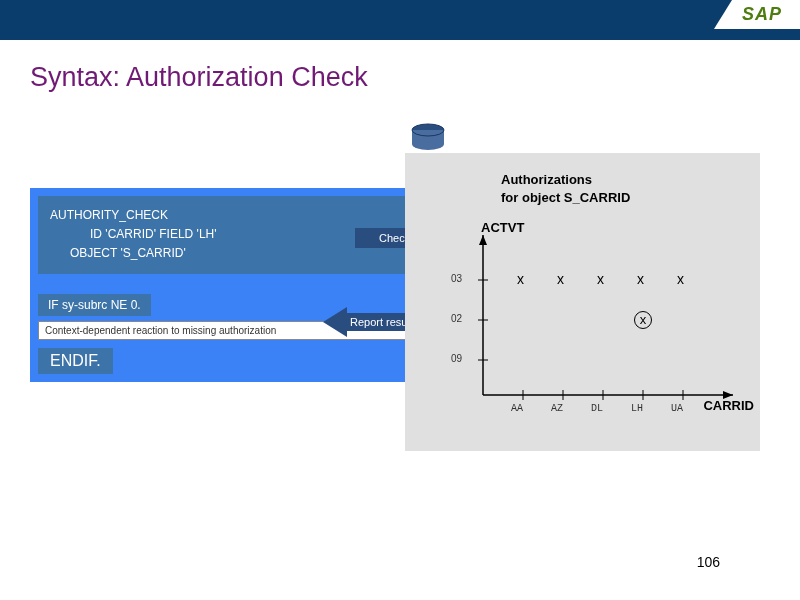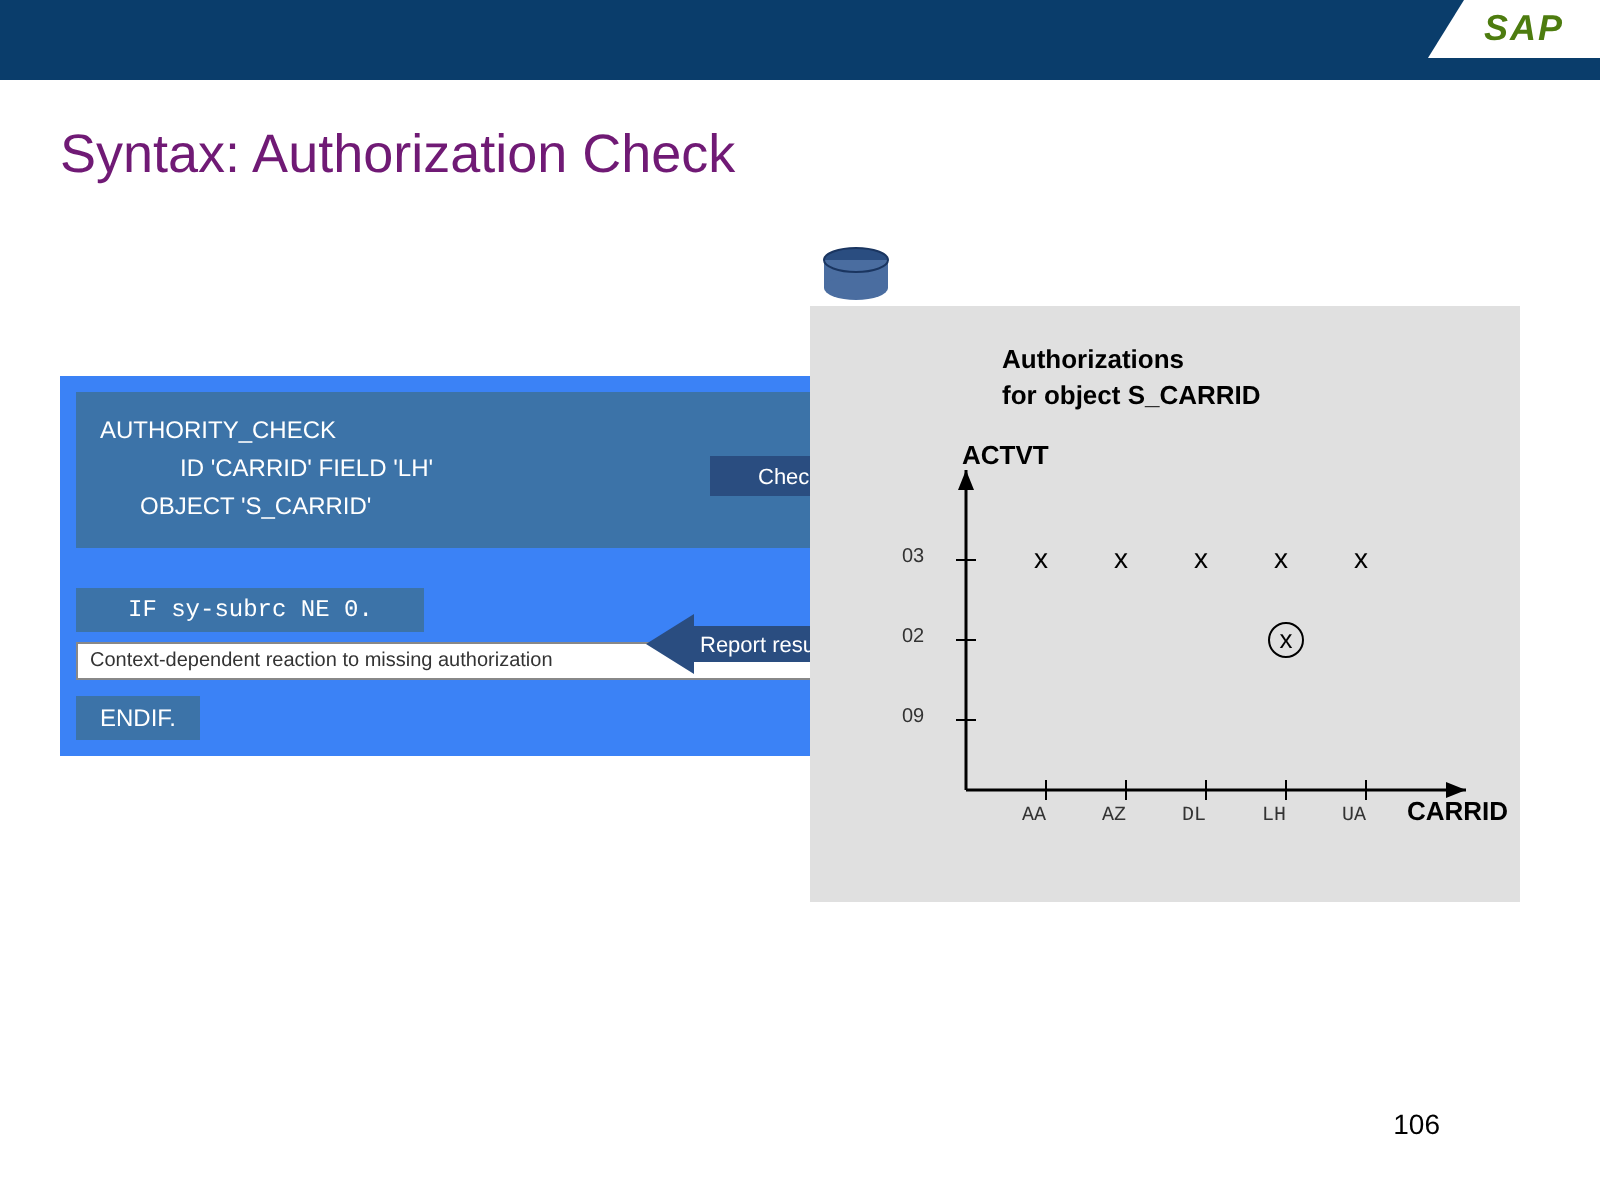--- a/index.html
+++ b/index.html
@@ -13,23 +13,23 @@
   .title { font-size: 27px; color: #701a75; margin: 22px 0 0 30px; font-weight: normal; }
   
   .main { position: relative; margin-top: 40px; }
   
   .db-cylinder { position: absolute; left: 410px; top: -10px; }
   
   .code-panel { position: absolute; left: 30px; top: 55px; width: 394px; background: #3b82f6; padding: 8px; }
   .code-block { background: #3c73a8; color: #fff; padding: 10px 12px; font-size: 12px; line-height: 1.6; }
   .code-line { white-space: pre; }
   .spacer1 { height: 20px; }
-  .if-block { background: #3c73a8; color: #fff; padding: 4px 26px; font-size: 12px; display: inline-block; font-family: Liberation Mono, monospace; }
+  .if-block { background: #3c73a8; color: #fff; padding: 4px 10px; font-size: 12px; display: inline-block; }
   .context-line { background: #fff; border: 1px solid #888; font-size: 10px; padding: 3px 6px; margin-top: 5px; color: #333; }
-  .endif-block { background: #3c73a8; color: #fff; padding: 4px 12px; font-size: 12px; display: inline-block; margin-top: 8px; }
+  .endif-block { background: #3c73a8; color: #fff; padding: 4px 12px; font-size: 16px; display: inline-block; margin-top: 8px; }
   
   .arrow-check { position: absolute; left: 355px; top: 88px; }
   .arrow-report { position: absolute; left: 323px; top: 174px; }
   .arrow-body { fill: #2a4d80; }
   .arrow-label { fill: #fff; font-size: 11px; }
   
   .chart-panel { position: absolute; left: 405px; top: 20px; width: 355px; height: 298px; background: #e0e0e0; padding: 18px 16px; }
   .chart-title { font-size: 13px; font-weight: bold; margin-left: 80px; line-height: 1.4; }
   .chart-area { position: relative; margin-top: 18px; height: 210px; }
   .y-label { position: absolute; left: 24px; top: -5px; font-size: 13px; font-weight: bold; margin-left: 36px; }

